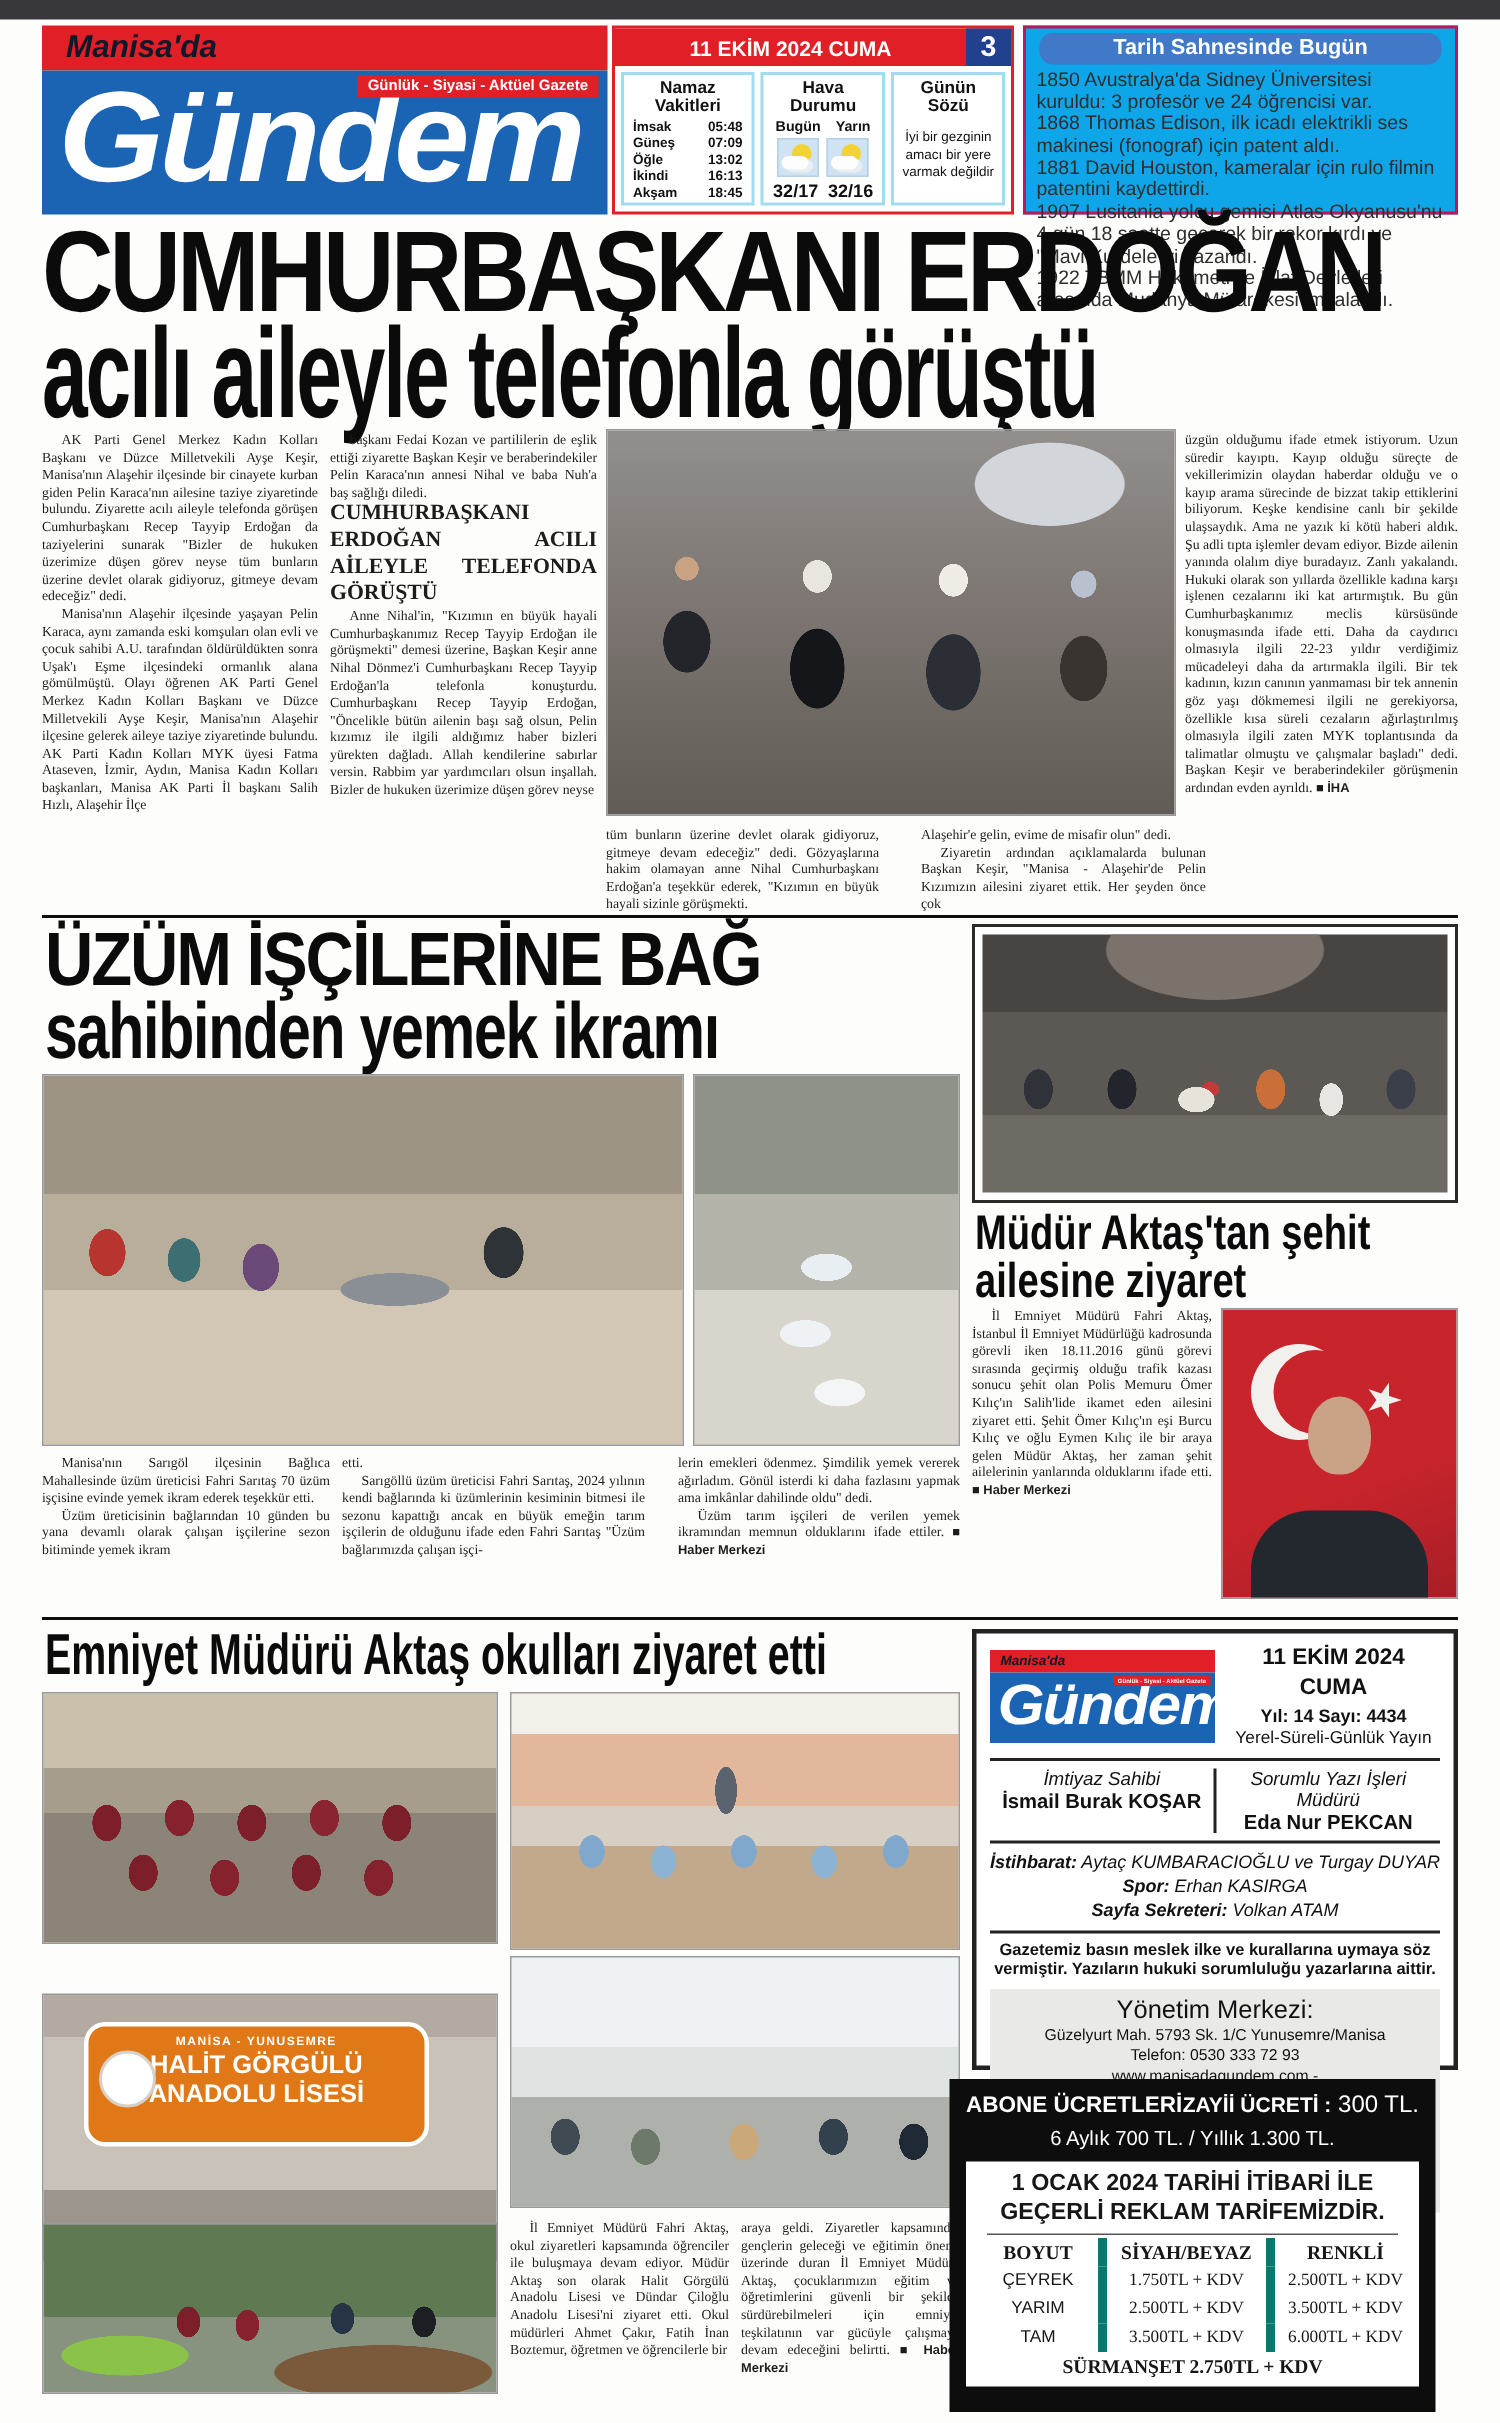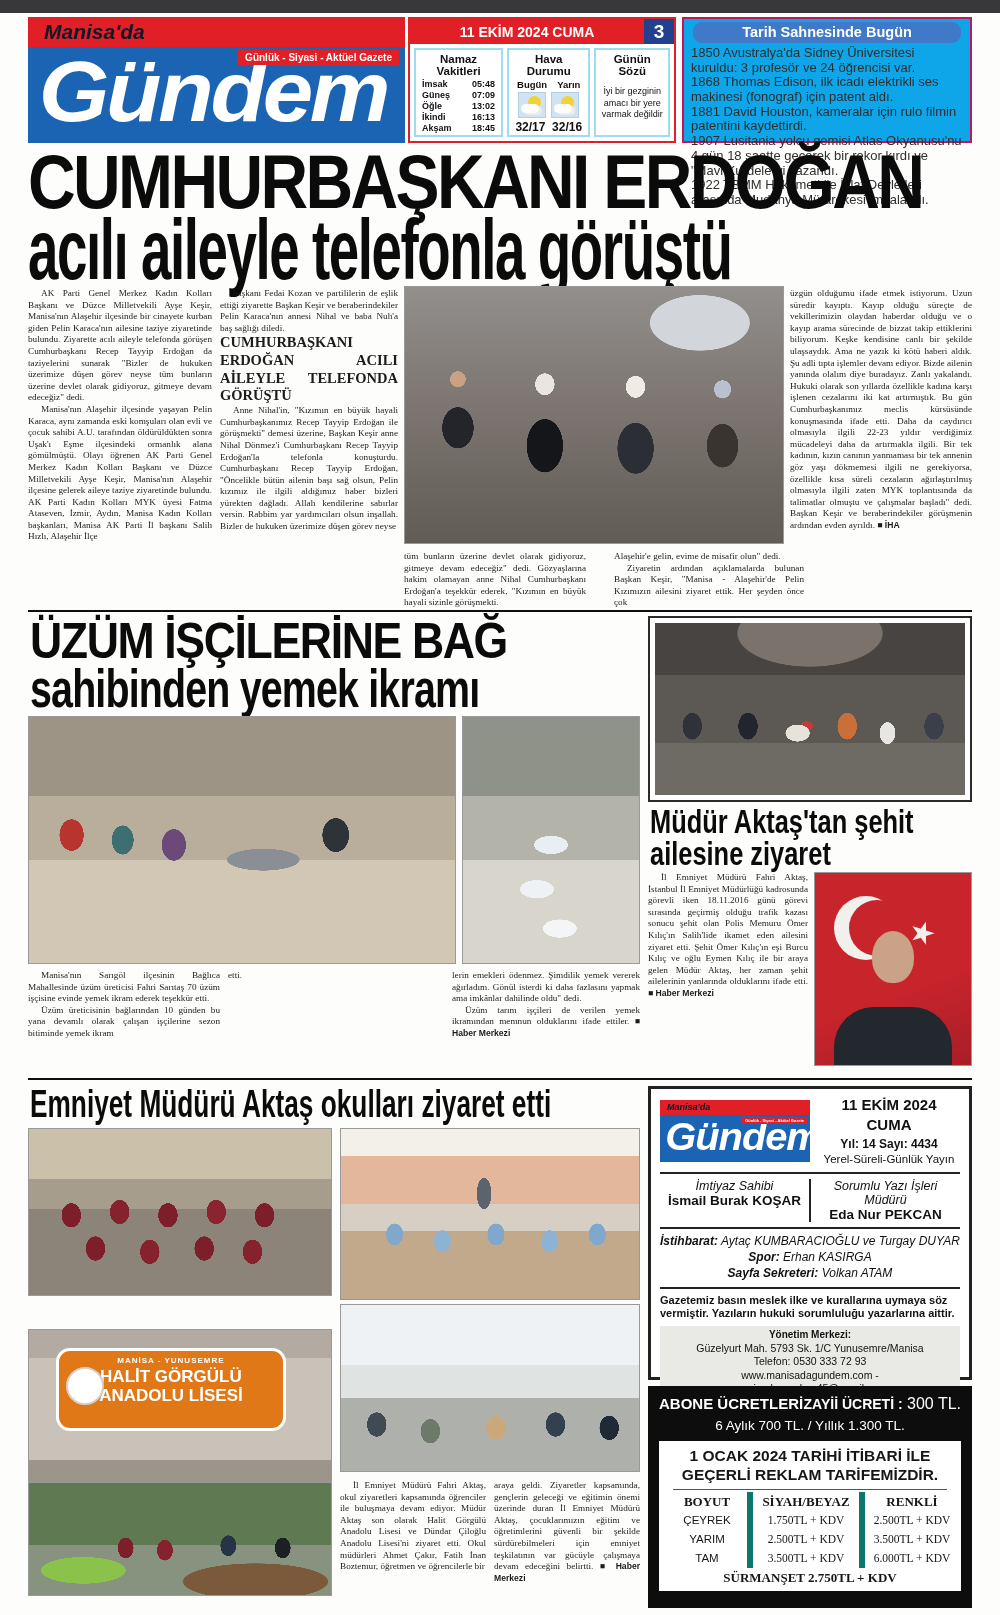--- a/index.html
+++ b/index.html
@@ -180,28 +180,28 @@
   .imp-no{font-size:12px;font-weight:bold;}
   .imp-type{font-size:11.5px;}
   .imp-hr{height:2px;background:#222;margin:5px 0;}
   .imp-row2{display:flex;text-align:center;}
   .imp-half{flex:1;padding:0 4px;}
   .imp-half + .imp-half{border-left:2px solid #222;}
   .role{font-style:italic;font-size:12.5px;}
   .person{font-weight:bold;font-size:13.5px;}
   .staff-line{text-align:center;font-size:12px;font-style:italic;line-height:1.32;}
   .staff-label{font-weight:bold;}
-  .promise{font-weight:bold;font-size:11px;line-height:1.25;}
+  .promise{font-weight:bold;font-size:11px;text-align:center;line-height:1.25;}
   .hq{background:#e9e9e6;margin-top:5px;padding:3px 6px;font-size:10.5px;line-height:1.28;}
-  .hq-title{font-weight:bold;font-size:10px;text-align:center;}
+  .hq-title{font-weight:normal;font-size:17px;text-align:center;}
   .hq-center{text-align:center;}
   .hq-left{text-align:left;}
   .hq-label{font-weight:bold;}
   
-  #ad-box{left:648px;top:1386px;width:324px;height:222px;background:#0d0d0d;color:#fff;
+  #ad-box{left:633px;top:1386px;width:324px;height:222px;background:#0d0d0d;color:#fff;
           box-sizing:border-box;padding:9px 11px;}
   .ad-row{display:flex;justify-content:space-between;align-items:baseline;}
   .ad-subs{font-weight:bold;font-size:15px;}
   .ad-loss-label{font-weight:bold;font-size:14px;}
   .ad-loss-value{font-size:16px;}
   .ad-line{text-align:center;font-size:13.5px;margin-top:5px;}
   .tariff{background:#fff;color:#161616;margin-top:8px;padding:6px 8px 5px;}
   .tariff-title{font-weight:bold;font-size:15.5px;text-align:center;line-height:1.2;}
   .tariff-rule{height:1px;background:#555;margin:5px 6px 2px;}
   .tgrid{display:grid;grid-template-columns:80px 112px 100px;}
@@ -317,20 +317,21 @@
 <div class="abs hl" id="hl-grape-1">ÜZÜM İŞÇİLERİNE BAĞ</div>
 <div class="abs hl" id="hl-grape-2">sahibinden yemek ikramı</div>
 <div class="abs ph" id="photo-yard"></div>
 <div class="abs ph" id="photo-tables"></div>
 <div class="abs col" id="u-c1">
   <p>Manisa'nın Sarıgöl ilçesinin Bağlıca Mahallesinde üzüm üreticisi Fahri Sarıtaş 70 üzüm işçisine evinde yemek ikram ederek teşekkür etti.</p>
   <p>Üzüm üreticisinin bağlarından 10 günden bu yana devamlı olarak çalışan işçilerine sezon bitiminde yemek ikram</p>
 </div>
 <div class="abs col" id="u-c2">
   <p style="text-indent:0">etti.</p>
+  <p>Sarıgöllü üzüm üreticisi Fahri Sarıtaş, 2024 yılının kendi bağlarında ki üzümlerinin kesiminin bitmesi ile sezonu kapattığı ancak en büyük emeğin tarım işçilerin de olduğunu ifade eden Fahri Sarıtaş "Üzüm bağlarımızda çalışan işçi-</p>
 </div>
 <div class="abs col" id="u-c3">
   <p style="text-indent:0">lerin emekleri ödenmez. Şimdilik yemek vererek ağırladım. Gönül isterdi ki daha fazlasını yapmak ama imkânlar dahilinde oldu" dedi.</p>
   <p><span>Üzüm tarım işçileri de verilen yemek ikramından memnun olduklarını ifade ettiler.</span> <span class="source">■ Haber Merkezi</span></p>
 </div>
 
 <div class="abs" id="flower-frame">
   <div id="photo-flowers"></div>
 </div>
 <div class="abs hl" id="hl-martyr-1">Müdür Aktaş'tan şehit</div>

